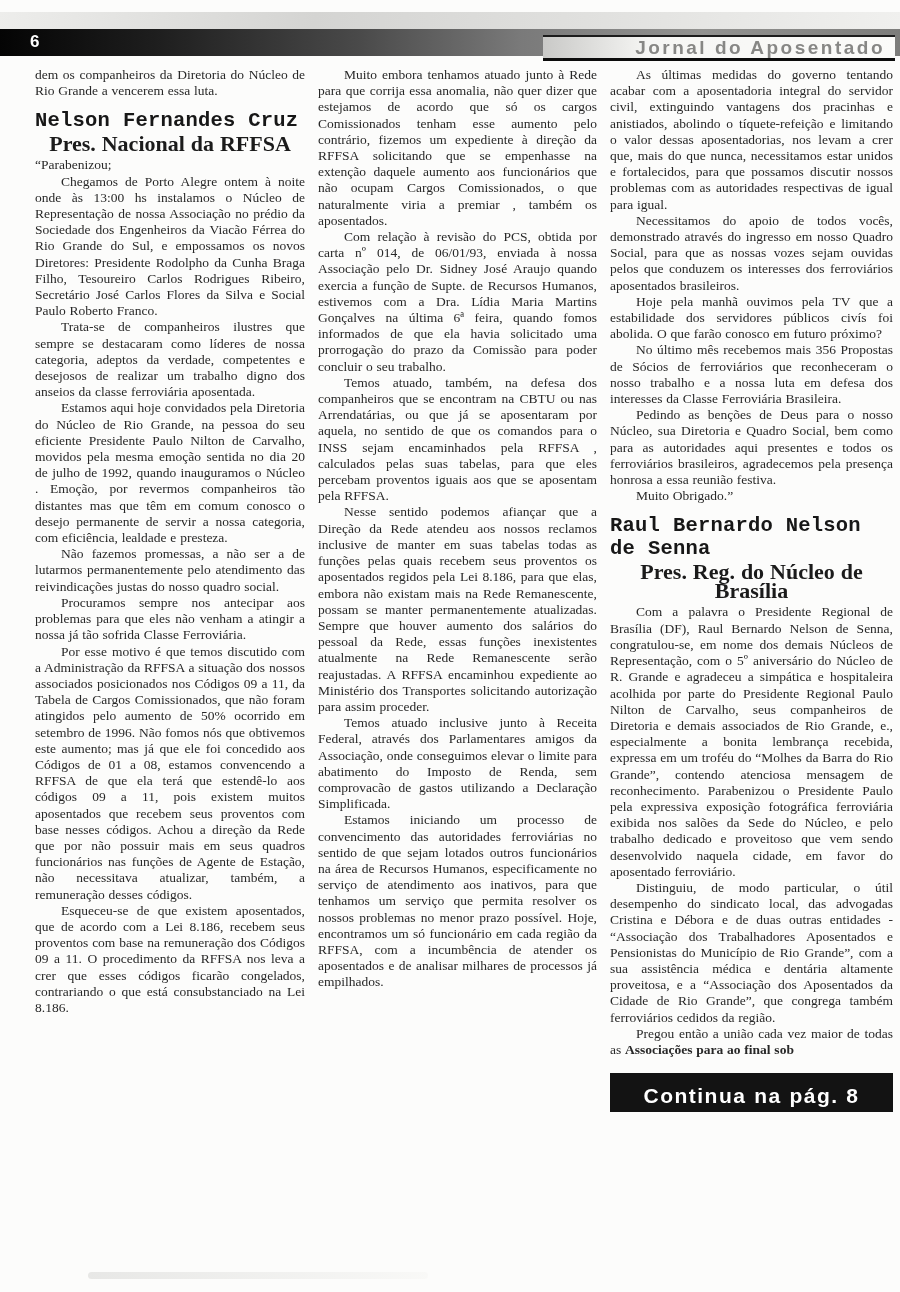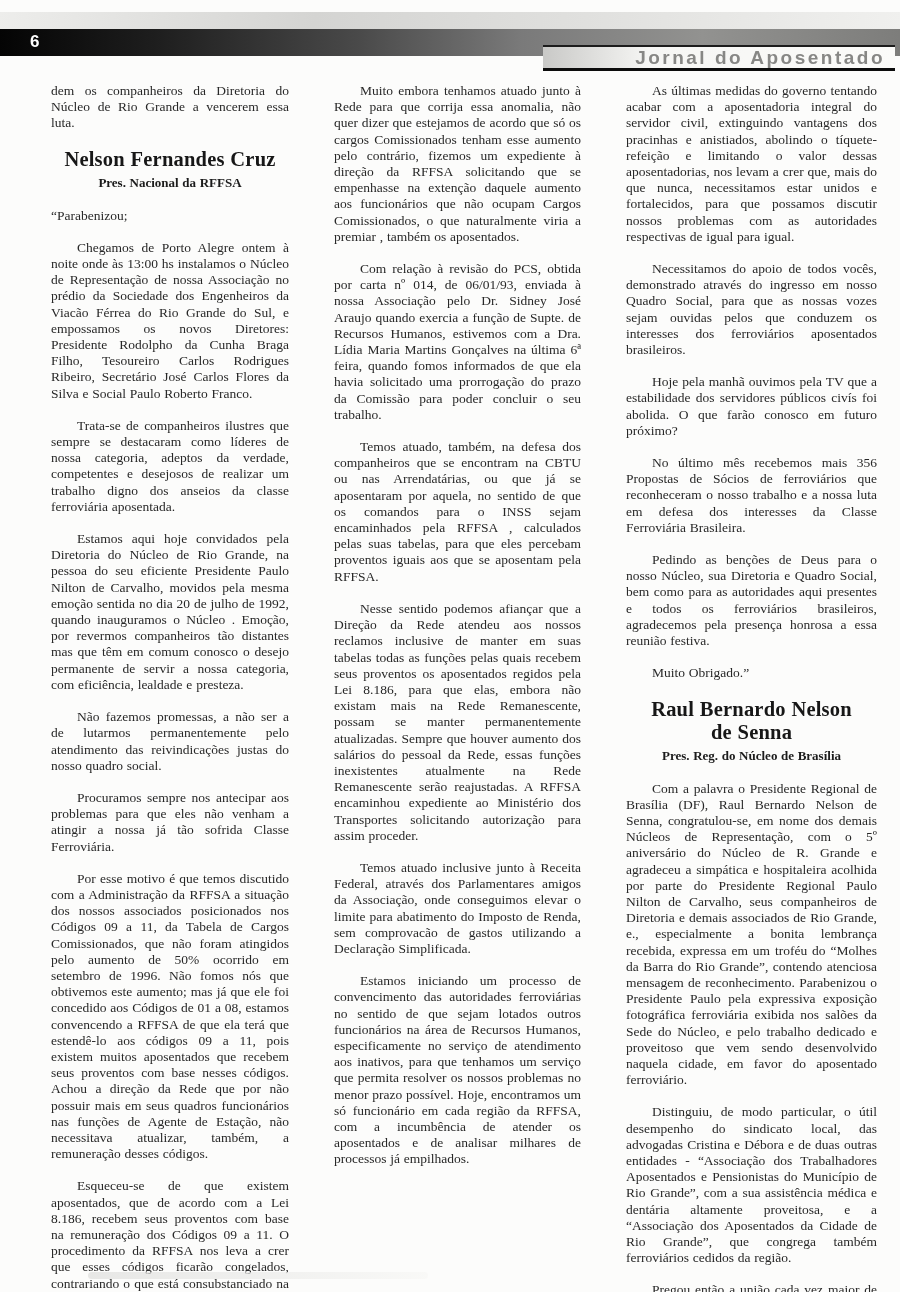--- a/index.html
+++ b/index.html
@@ -20,21 +20,21 @@
   .masthead .bar{
     position:absolute;top:29px;left:0;right:0;height:27px;
     background:linear-gradient(to right,#040404 0%,#1f1f1f 18%,#4a4a4a 40%,#7a7a7a 58%,#929290 78%,#7d7d7b 100%);
   }
   .pagenum{
     position:absolute;left:30px;top:3px;
     font-family:"Liberation Sans","DejaVu Sans",sans-serif;
     font-weight:bold;font-size:17px;color:#ffffff;letter-spacing:1px;
   }
   .title-band{
-    position:absolute;right:5px;top:16px;height:21px;width:342px;
+    position:absolute;right:5px;top:6px;height:21px;width:342px;
     background:linear-gradient(to right,#c9c9c7 0%,#f6f6f4 30%,#fbfbf9 100%);
     border-top:2px solid #1c1c1c;border-bottom:3px solid #0c0c0c;
     display:flex;align-items:center;justify-content:flex-end;
     padding-right:10px;box-sizing:content-box;
   }
   .jtitle{
     font-family:"Liberation Sans","DejaVu Sans",sans-serif;
     font-weight:bold;font-size:19px;color:#878785;letter-spacing:2.5px;
   }
   
@@ -43,31 +43,31 @@
     grid-template-columns:270px 279px 283px;
     column-gap:13px;
     padding:10px 0 0 35px;
   }
   .col{
     font-size:13.5px;line-height:16.2px;
     text-align:justify;
     hyphens:auto;-webkit-hyphens:auto;
     word-spacing:0.4px;
   }
-  .col p{margin:16px;text-indent:26px;}
+  .col p{margin:0;text-indent:26px;}
   .col p.noindent{text-indent:0;}
   h3.heading{
-    font-family:Liberation Serif, serif;
+    font-family:Liberation Mono, monospace;
     font-weight:bold;font-size:20.5px;line-height:23px;color:#171717;
-    text-align:center;margin:10px 0 1px 0;letter-spacing:0.2px;
+    margin:10px 0 1px 0;letter-spacing:0.2px;
     white-space:pre-line;text-indent:0;
   }
   h4.subheading{
     font-family:"Liberation Serif","DejaVu Serif",serif;
-    font-weight:bold;font-size:13px;line-height:19px;color:#1b1b1b;
+    font-weight:bold;font-size:22px;line-height:19px;color:#1b1b1b;
     text-align:center;margin:2px 0 4px 0;text-indent:0;
   }
   .bold-run{font-weight:bold;}
   .continua{
     margin-top:15px;
     background:#131313;
     color:#ffffff;
     font-family:"Liberation Sans","DejaVu Sans",sans-serif;
     font-weight:bold;font-size:21px;letter-spacing:1.5px;
     text-align:center;

